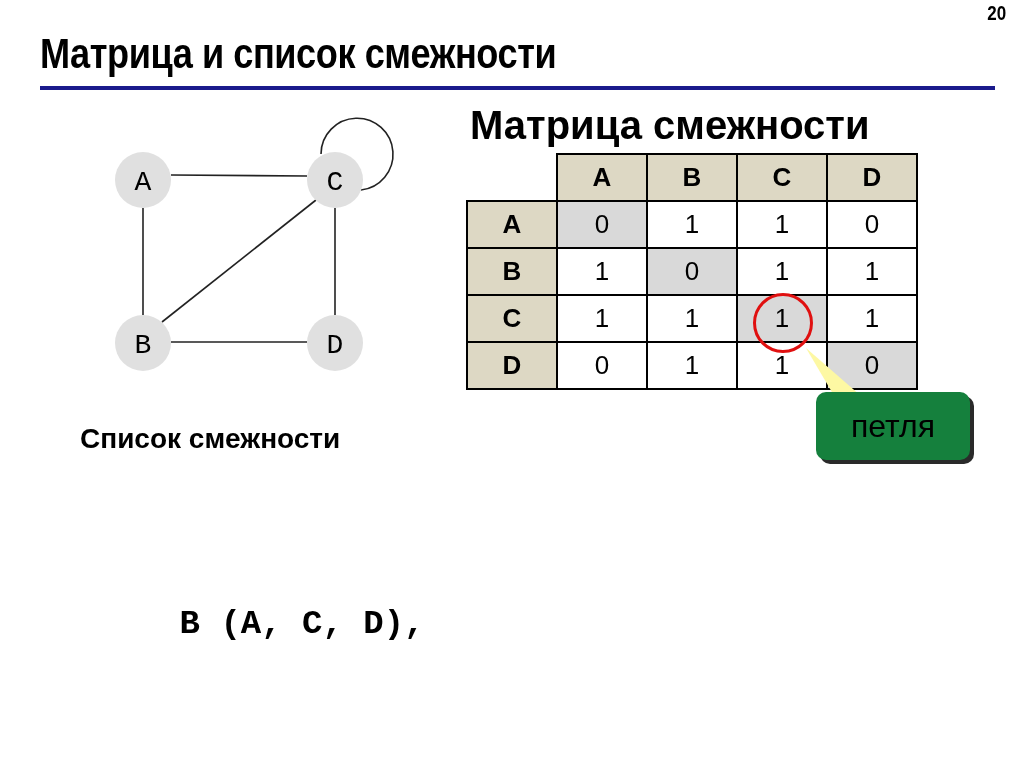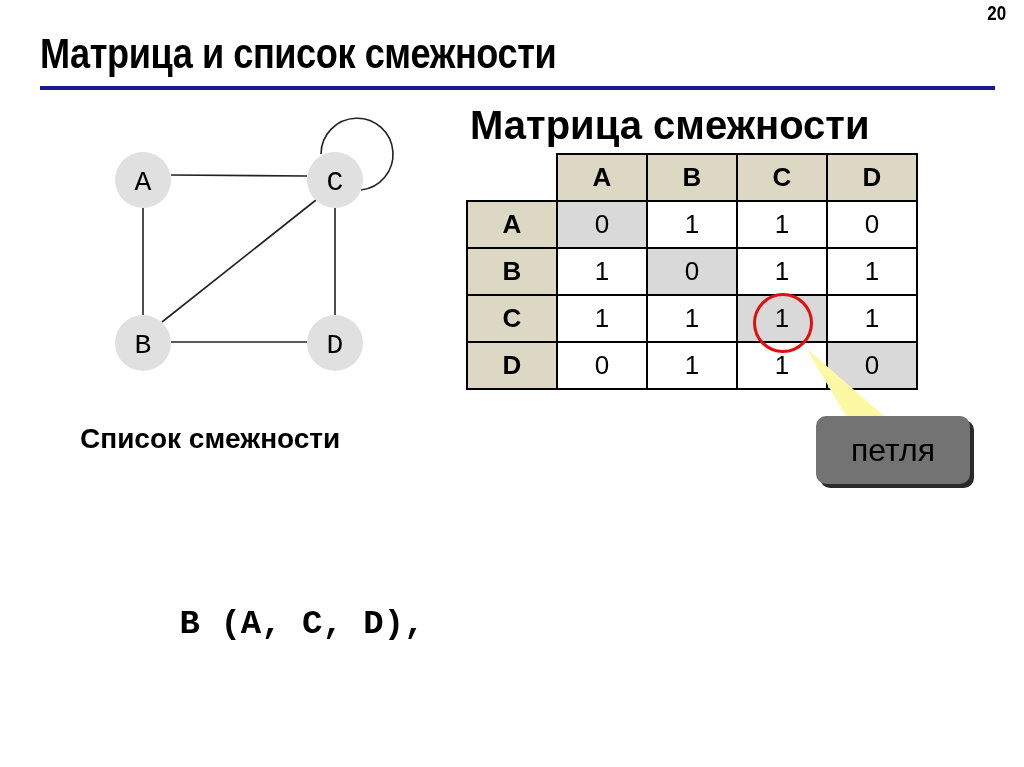--- a/index.html
+++ b/index.html
@@ -10,21 +10,21 @@
   .graph { position: absolute; left: 0; top: 0; }
   .matrix-title { position: absolute; left: 470px; top: 103px; font-family: "Liberation Sans", sans-serif; font-weight: bold; font-size: 40px; white-space: nowrap; }
   table.matrix { position: absolute; left: 466px; top: 153px; border-collapse: collapse; font-family: "Liberation Sans", sans-serif; }
   table.matrix td, table.matrix th { border: 2px solid #000; width: 88px; height: 45px; text-align: center; font-size: 26px; padding: 0; }
   table.matrix th { background: #ddd8c4; font-weight: bold; }
   table.matrix th.corner { background: #ffffff; border-top-color: #fff; border-left-color: #fff; }
   table.matrix td { font-weight: normal; background: #ffffff; }
   table.matrix td.diag { background: #d9d9d9; }
   .loop-ring { position: absolute; left: 753px; top: 293px; width: 54px; height: 54px; border: 3px solid #e01010; border-radius: 50%; }
   .callout-pointer { position: absolute; left: 0; top: 0; }
-  .callout { position: absolute; left: 816px; top: 416px; width: 154px; height: 68px; background: #737373; border-radius: 10px; box-shadow: 4px 4px 0 #2a2a2a; display: flex; align-items: center; justify-content: center; font-family: "Liberation Sans", sans-serif; font-size: 32px; }
+  .callout { position: absolute; left: 816px; top: 392px; width: 154px; height: 68px; background: #15803d; border-radius: 10px; box-shadow: 4px 4px 0 #2a2a2a; display: flex; align-items: center; justify-content: center; font-family: "Liberation Sans", sans-serif; font-size: 32px; }
   .list-title { position: absolute; left: 80px; top: 423px; font-family: "Liberation Sans", sans-serif; font-weight: bold; font-size: 28px; white-space: nowrap; }
   .list-body { position: absolute; left: 98px; top: 487px; font-family: "Liberation Mono", monospace; font-weight: bold; font-size: 34px; line-height: 55px; white-space: pre; }
   .list-line { display: block; }
 </style>
 </head>
 <body>
 
 <div>
 
   <div class="page-number">20</div>

